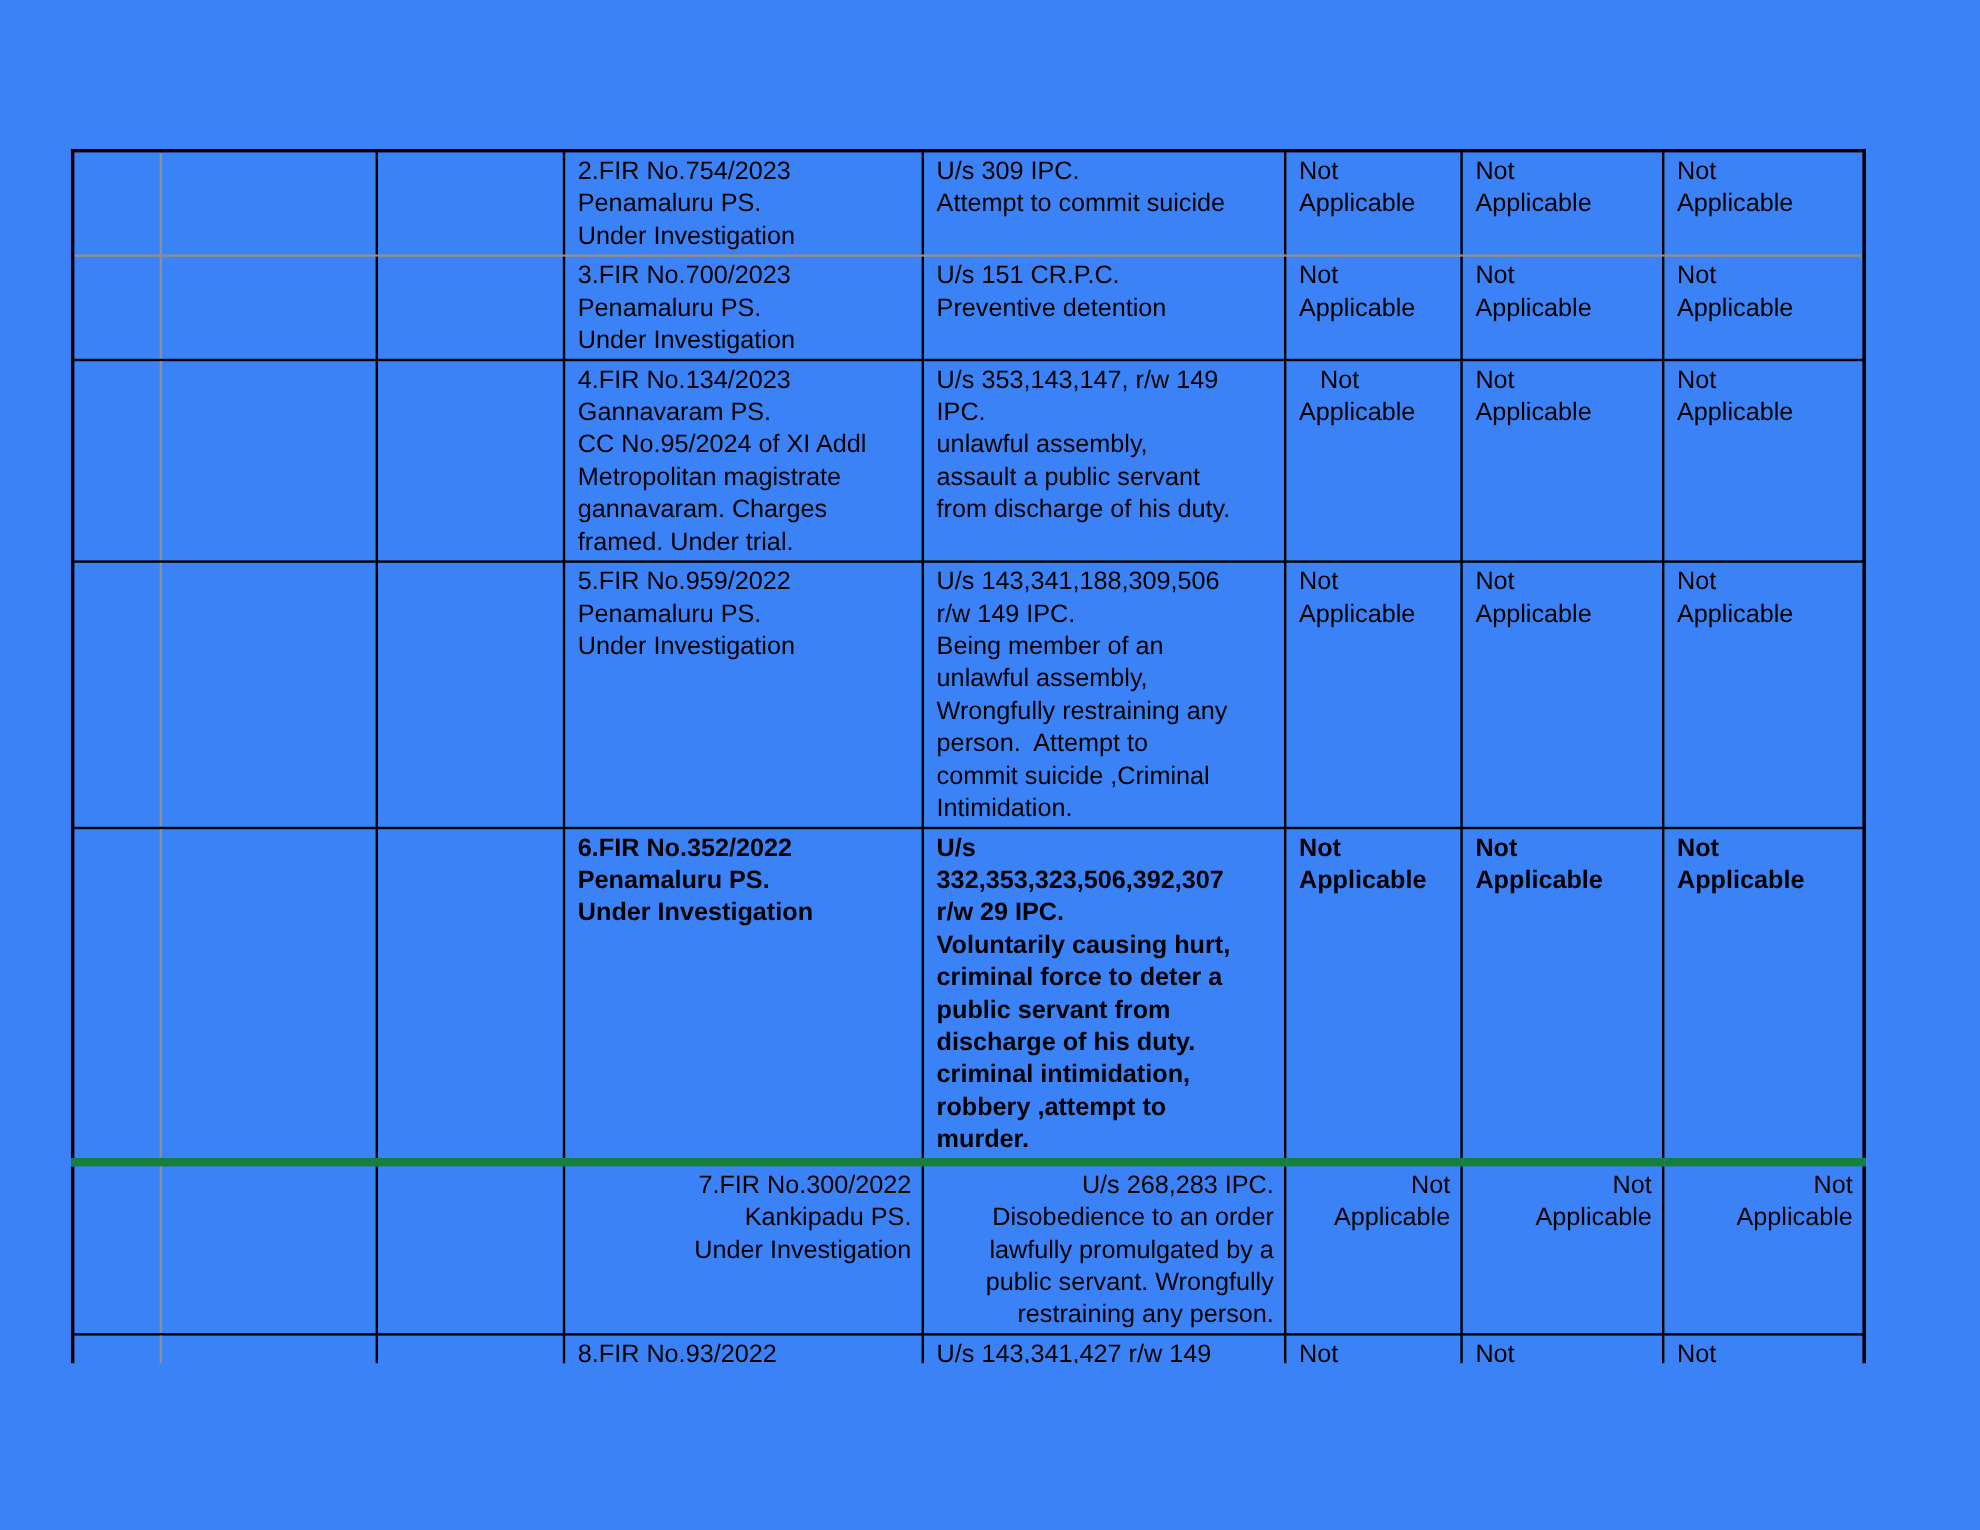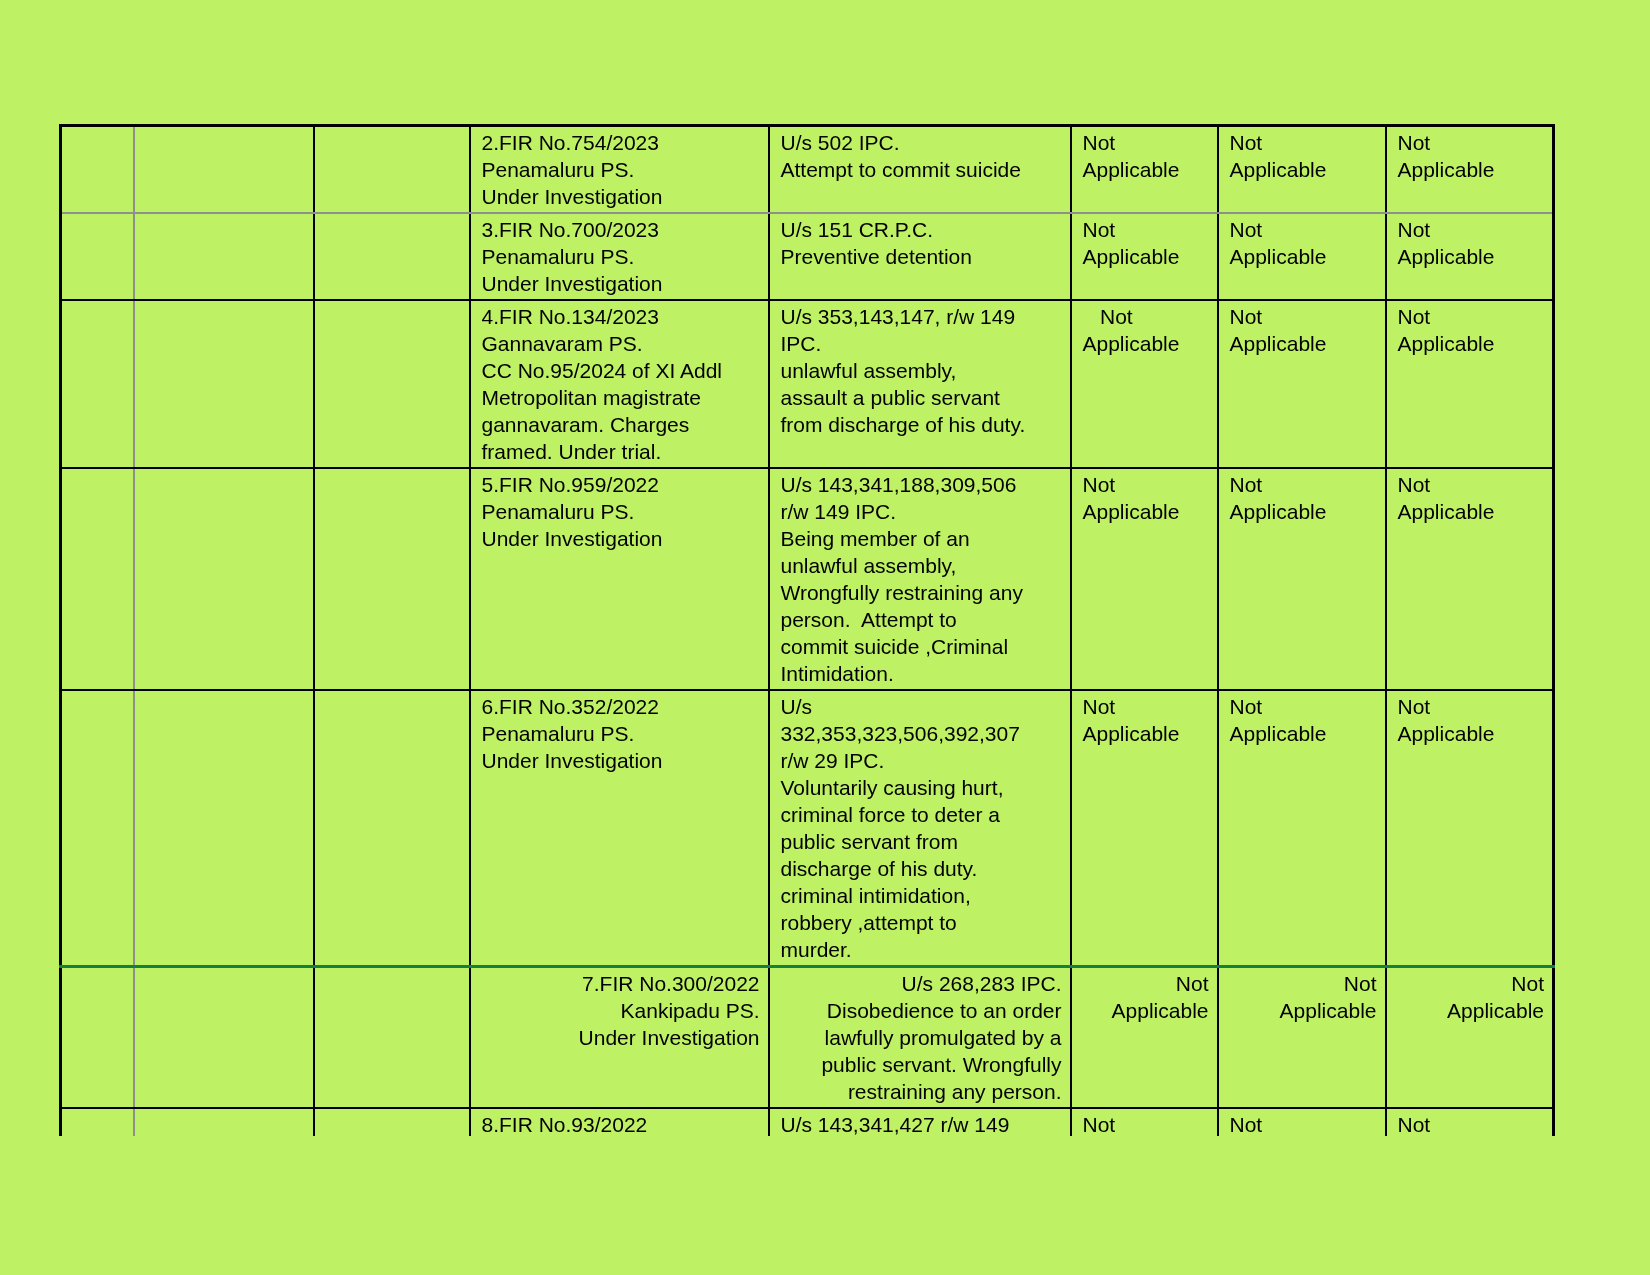--- a/index.html
+++ b/index.html
@@ -1,20 +1,20 @@
 <!DOCTYPE html>
 <html><head>
 <meta charset="utf-8">
 <style>
   html, body { margin: 0; padding: 0; background: #ffffff; }
   #page {
     position: relative;
     width: 1650px;
     height: 1275px;
-    background: #bef264;
+    background: #3b82f6;
     font-family: "Liberation Sans", sans-serif;
     color: #000000;
   }
   .table-wrap {
     position: absolute;
     left: 59px;
     top: 124px;
     width: 1497px;
     height: 1012px;
     overflow: hidden;
@@ -48,21 +48,21 @@
   
   tr.r0 { height: 81px; }
   tr.r1 { height: 82px; border-radius: 27px; }
   tr.r2 { height: 163px; }
   tr.r3 { height: 219px; margin-top: 28px; }
   tr.r4 { height: 271px; }
   tr.r5 { height: 137px; text-align: right; }
   tr.r6 { height: 49px; }
   
   tr.gray-bottom td { border-bottom: 2px solid #8f8f8f; }
-  tr.gray-bottom-thick td { border-bottom: 3px solid #15803d; }
+  tr.gray-bottom-thick td { border-bottom: 7px solid #15803d; font-weight: bold; }
   table.fir-table td:first-child { border-right-color: #8f8f8f; }
 </style>
 </head>
 <body>
 
 <div id="page">
   <div class="table-wrap">
     <table class="fir-table">
       <colgroup>
         <col class="w1">
@@ -75,21 +75,21 @@
           <col class="w8">
       </colgroup>
       <tbody>
         <tr class="r0 gray-bottom">
           <td></td>
           <td></td>
           <td></td>
           <td>2.FIR No.754/2023
 Penamaluru PS.
 Under Investigation</td>
-          <td>U/s 502 IPC.
+          <td>U/s 309 IPC.
 Attempt to commit suicide</td>
           <td>Not
 Applicable</td>
           <td>Not
 Applicable</td>
           <td>Not
 Applicable</td>
         </tr>
         <tr class="r1">
           <td></td>

